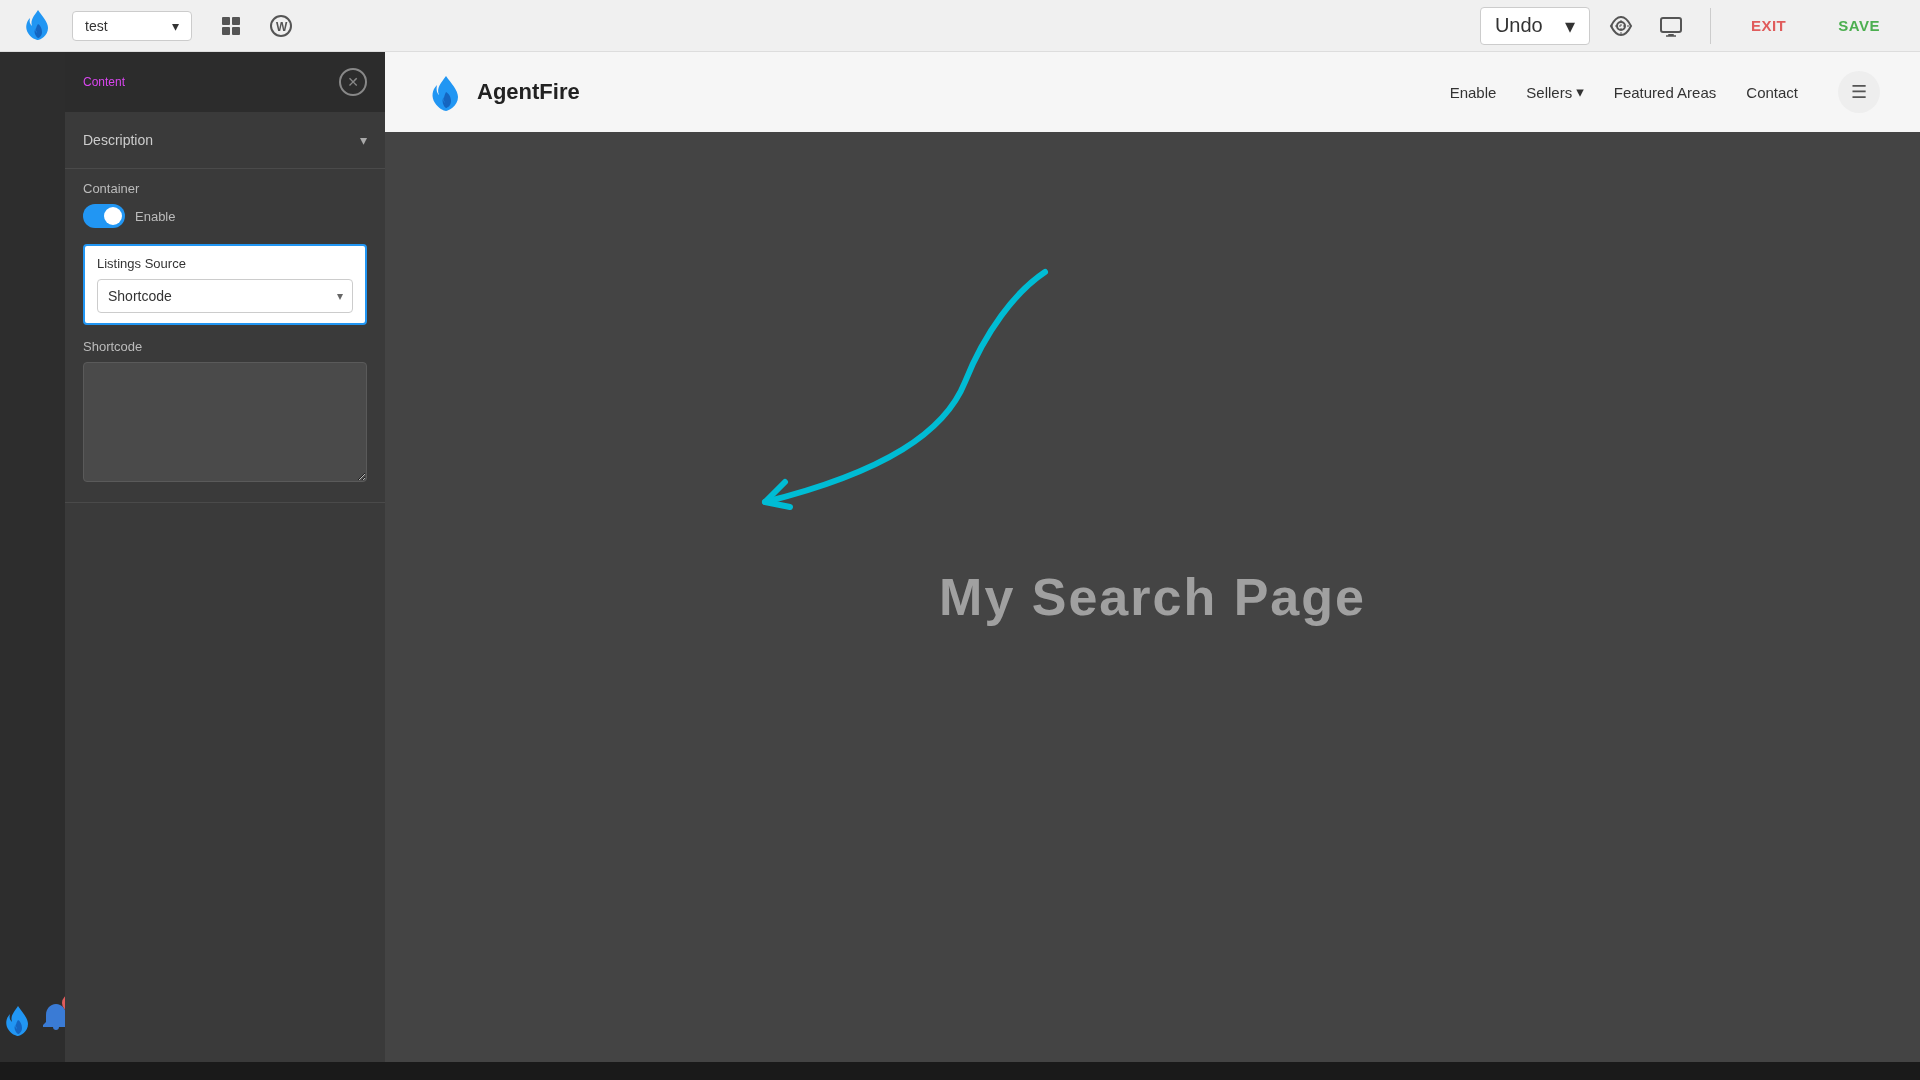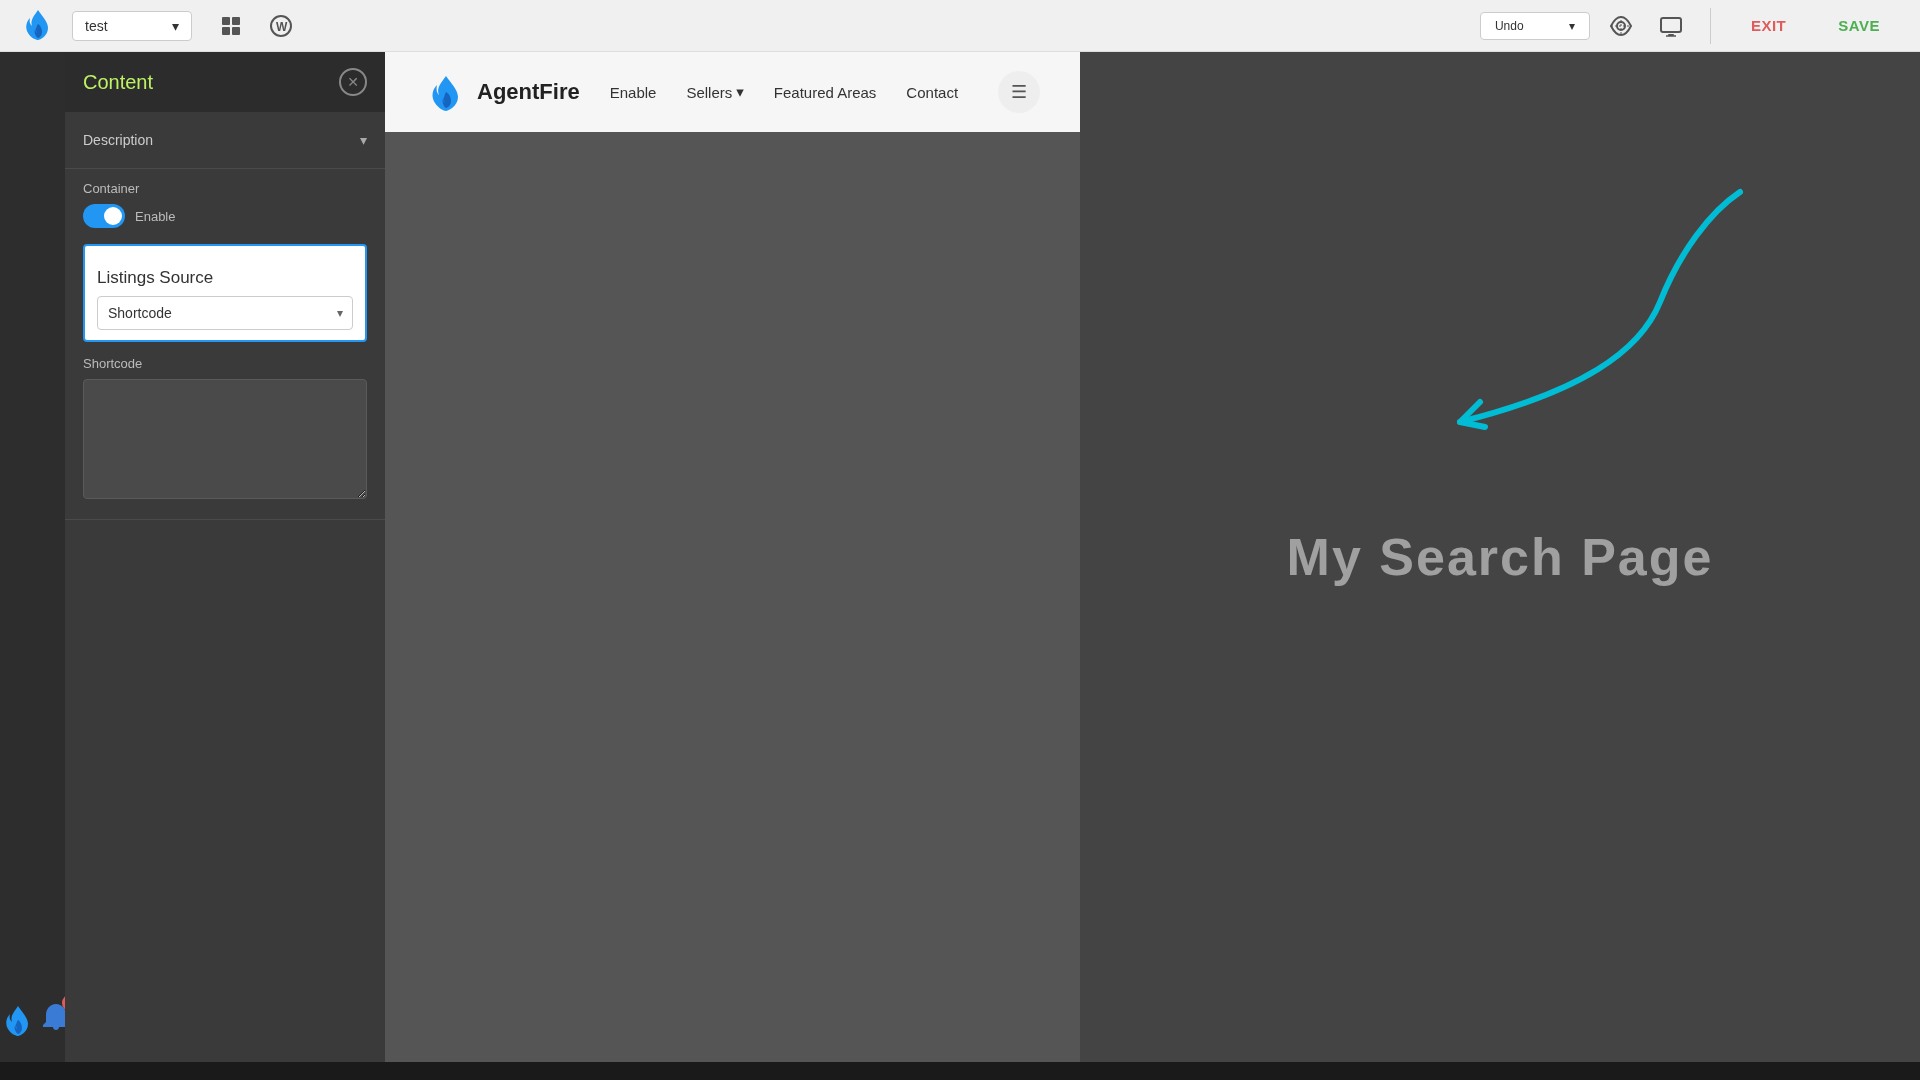--- a/index.html
+++ b/index.html
@@ -55,21 +55,21 @@
     }
     .undo-dropdown {
       display: flex;
       align-items: center;
       gap: 6px;
       padding: 6px 14px;
       background: white;
       border: 1px solid #ccc;
       border-radius: 4px;
       cursor: pointer;
-      font-size: 12px;
+      font-size: 20px;
       color: #333;
       min-width: 110px;
     }
     .toolbar-action-icon {
       width: 38px;
       height: 38px;
       display: flex;
       align-items: center;
       justify-content: center;
       cursor: pointer;
@@ -147,22 +147,22 @@
       position: relative;
     }
     .panel-header {
       display: flex;
       align-items: center;
       justify-content: space-between;
       padding: 16px 18px;
       background: #2c2c2c;
     }
     .panel-title {
-      color: #bef264;
-      font-size: 20px;
+      color: #d946ef;
+      font-size: 12px;
       font-weight: 500;
     }
     .panel-close {
       width: 28px;
       height: 28px;
       border-radius: 50%;
       border: 2px solid #888;
       display: flex;
       align-items: center;
       justify-content: center;
@@ -231,24 +231,23 @@
     
     .listings-source-box {
       border: 2px solid #2196f3;
       border-radius: 4px;
       padding: 10px 12px;
       background: #fff;
       margin-bottom: 14px;
     }
     .listings-source-label {
       color: #333;
-      font-size: 17px;
+      font-size: 13px;
       font-weight: 500;
       margin-bottom: 8px;
-      margin-top: 12px;
     }
     .select-wrapper {
       position: relative;
     }
     .select-wrapper select {
       width: 100%;
       padding: 8px 10px;
       border: 1px solid #ccc;
       border-radius: 4px;
       font-size: 14px;
@@ -283,21 +282,21 @@
       font-size: 12px;
       padding: 8px;
       resize: vertical;
     }
 
     
     .preview-area {
       flex: 1;
       background: #555;
       display: flex;
-      flex-direction: row;
+      flex-direction: column;
     }
 
     
     .site-nav {
       height: 80px;
       background: rgba(255,255,255,0.95);
       display: flex;
       align-items: center;
       padding: 0 40px;
       gap: 30px;

